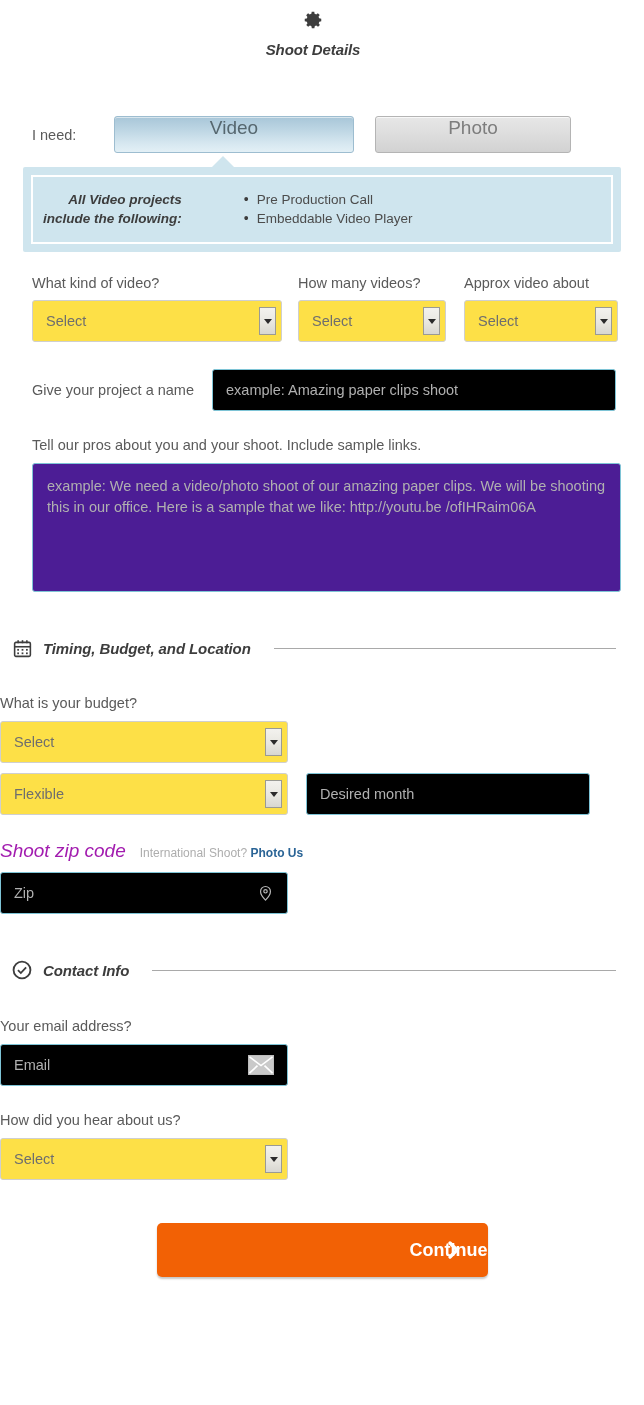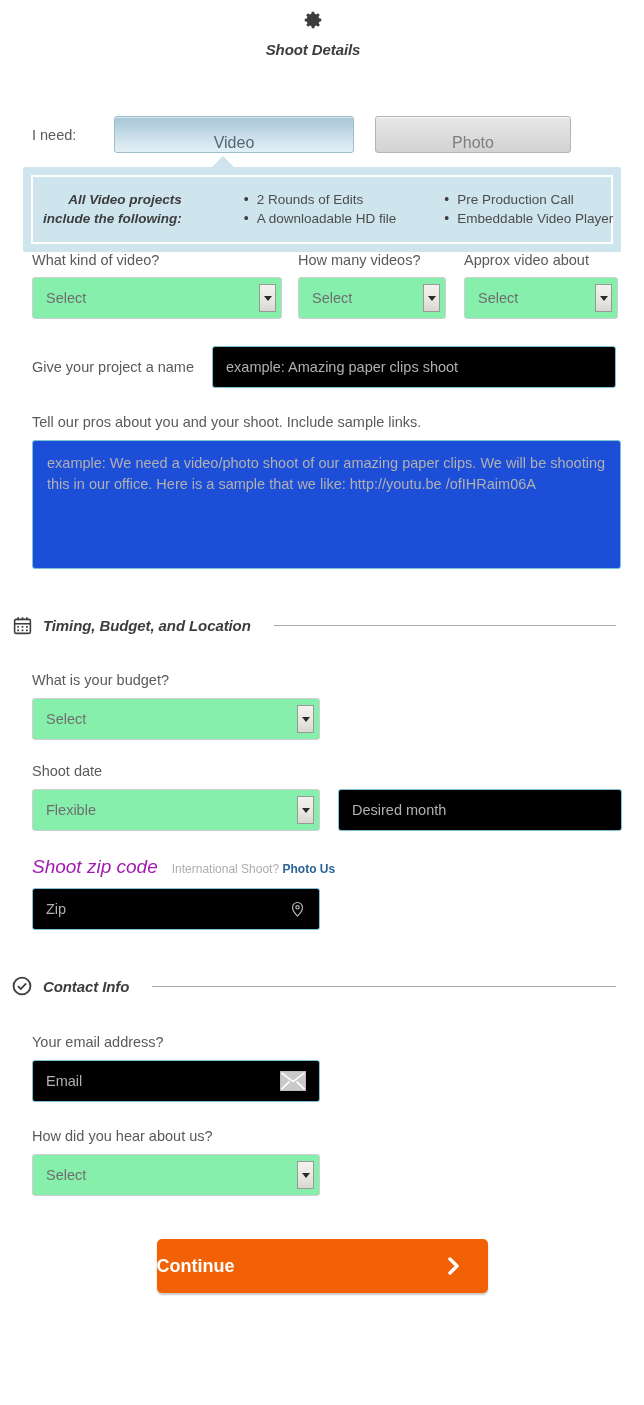--- a/index.html
+++ b/index.html
@@ -56,23 +56,23 @@
   }
   .need-label {
     font-size: 15px;
     color: #4a4a4a;
     width: 82px;
   }
   .toggle-btn {
     height: 37px;
     border-radius: 3px;
     display: flex;
-    align-items: flex-end;
+    align-items: flex-start;
     justify-content: center;
-    font-size: 16px;
+    font-size: 19px;
     box-sizing: border-box;
     cursor: pointer;
   }
   .toggle-video {
     width: 240px;
     border: 1px solid #9dbdd0;
     background: linear-gradient(to bottom, #a8c6d8 0%, #bcd5e3 35%, #d6e7f0 75%, #e3f0f6 100%);
     color: #56676f;
     box-shadow: inset 0 1px 0 rgba(255,255,255,0.55);
   }
@@ -141,21 +141,21 @@
   
   .field-label {
     font-size: 14.5px;
     color: #5a5a5a;
   }
   .sel {
     position: relative;
     height: 42px;
     border: 1px solid #cfcfcf;
     border-radius: 3px;
-    background: #86efac;
+    background: #fde047;
     box-sizing: border-box;
     display: flex;
     align-items: center;
     cursor: pointer;
   }
   .sel .sel-val {
     font-size: 14.5px;
     color: #6e6e6e;
     padding-left: 13px;
   }
@@ -193,20 +193,21 @@
   .tinput .ph {
     font-size: 14.5px;
     color: #b0b0b0;
     padding-left: 13px;
   }
 
   
   .three-row {
     display: flex;
     padding-left: 32px;
+    margin-top: 23px;
   }
   .three-row .cell { }
   .three-row .cell .field-label { display: block; margin-bottom: 9px; }
   .cell-a { width: 250px; }
   .cell-b { width: 148px; margin-left: 16px; }
   .cell-c { width: 154px; margin-left: 18px; }
 
   
   .name-row {
     display: flex;
@@ -221,32 +222,32 @@
   .ta-label {
     padding-left: 32px;
     margin-top: 26px;
     display: block;
   }
   .ta-box {
     margin: 10px 23px 0 32px;
     height: 129px;
     border: 1px solid #7ec4d6;
     border-radius: 3px;
-    background: #1d4ed8;
+    background: #4c1d95;
     box-sizing: border-box;
     padding: 12px 14px;
   }
   .ta-box .ph {
     font-size: 14.5px;
     color: #b0b0b0;
     line-height: 21px;
   }
 
   
-  .stack { padding-left: 32px; }
+  .stack { }
   .stack .field-label { display: block; }
   .w288 { width: 288px; }
   .date-row { display: flex; }
   .date-row .tinput { width: 284px; margin-left: 18px; }
 
   .zip-head {
     display: flex;
     align-items: baseline;
     gap: 14px;
   }
@@ -281,21 +282,21 @@
     margin-top: 43px;
   }
   .cta {
     width: 331px;
     height: 54px;
     background: #f26105;
     border-radius: 5px;
     box-shadow: 0 2px 2px rgba(0,0,0,0.22);
     display: flex;
     align-items: center;
-    justify-content: flex-start;
+    justify-content: flex-end;
     position: relative;
     cursor: pointer;
   }
   .cta .cta-label {
     color: #ffffff;
     font-size: 18px;
     font-weight: bold;
   }
   .cta .cta-arrow {
     position: absolute;
@@ -331,24 +332,20 @@
   </div>
 </div>
 
 <div class="callout-wrap">
   <div class="callout-arrow"></div>
   <div class="callout">
     <div class="callout-inner">
       <div class="callout-lead">
         <div>All Video projects</div>
         <div>include the following:</div>
-      </div>
-      <div class="callout-col c1">
-        <div class="callout-item">2 Rounds of Edits</div>
-        <div class="callout-item">A downloadable HD file</div>
       </div>
       <div class="callout-col c2">
         <div class="callout-item">Pre Production Call</div>
         <div class="callout-item">Embeddable Video Player</div>
       </div>
     </div>
   </div>
 </div>
 
 <div class="three-row">
@@ -409,21 +406,20 @@
   <span class="sh-rule"></span>
 </div>
 
 <div class="stack">
   <span class="field-label" style="margin-top:35px;">What is your budget?</span>
   <div class="sel w288" style="margin-top:10px;">
     <span class="sel-val">Select</span>
     <span class="sel-arrow"></span>
   </div>
 
-  <span class="field-label" style="margin-top:23px;">Shoot date</span>
   <div class="date-row" style="margin-top:10px;">
     <div class="sel w288">
       <span class="sel-val">Flexible</span>
       <span class="sel-arrow"></span>
     </div>
     <div class="tinput">
       <span class="ph">Desired month</span>
     </div>
   </div>
 

